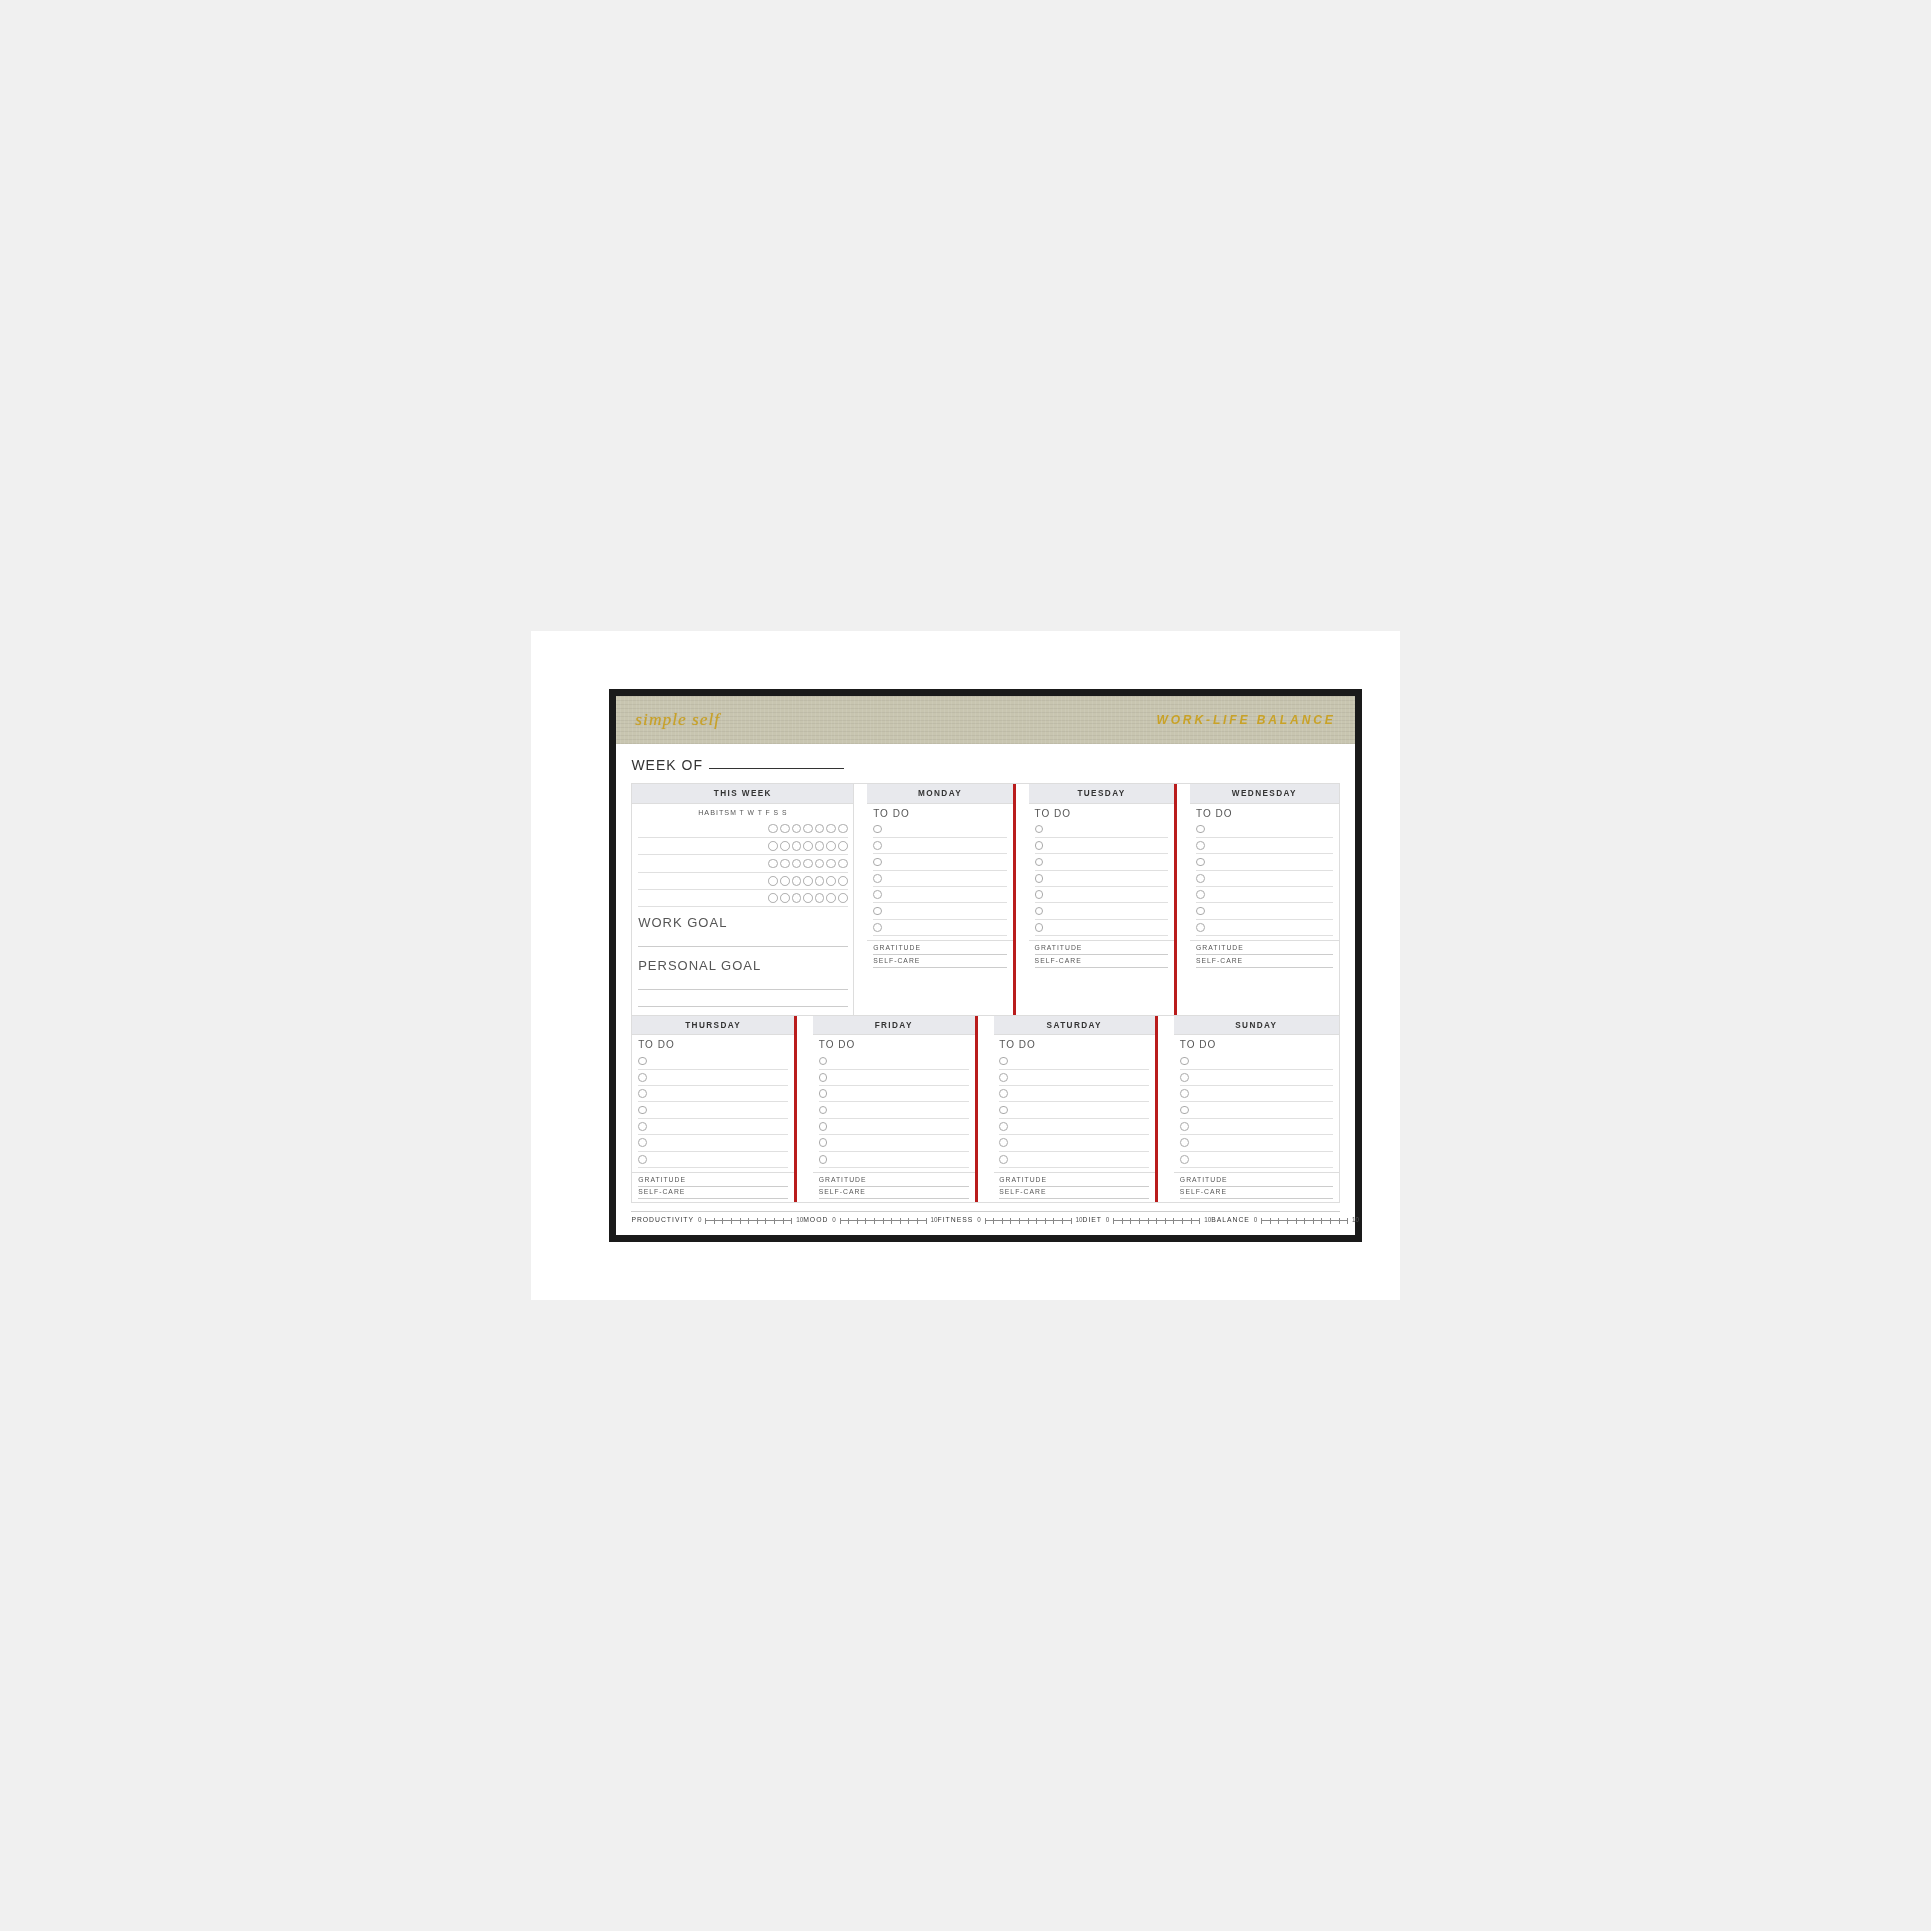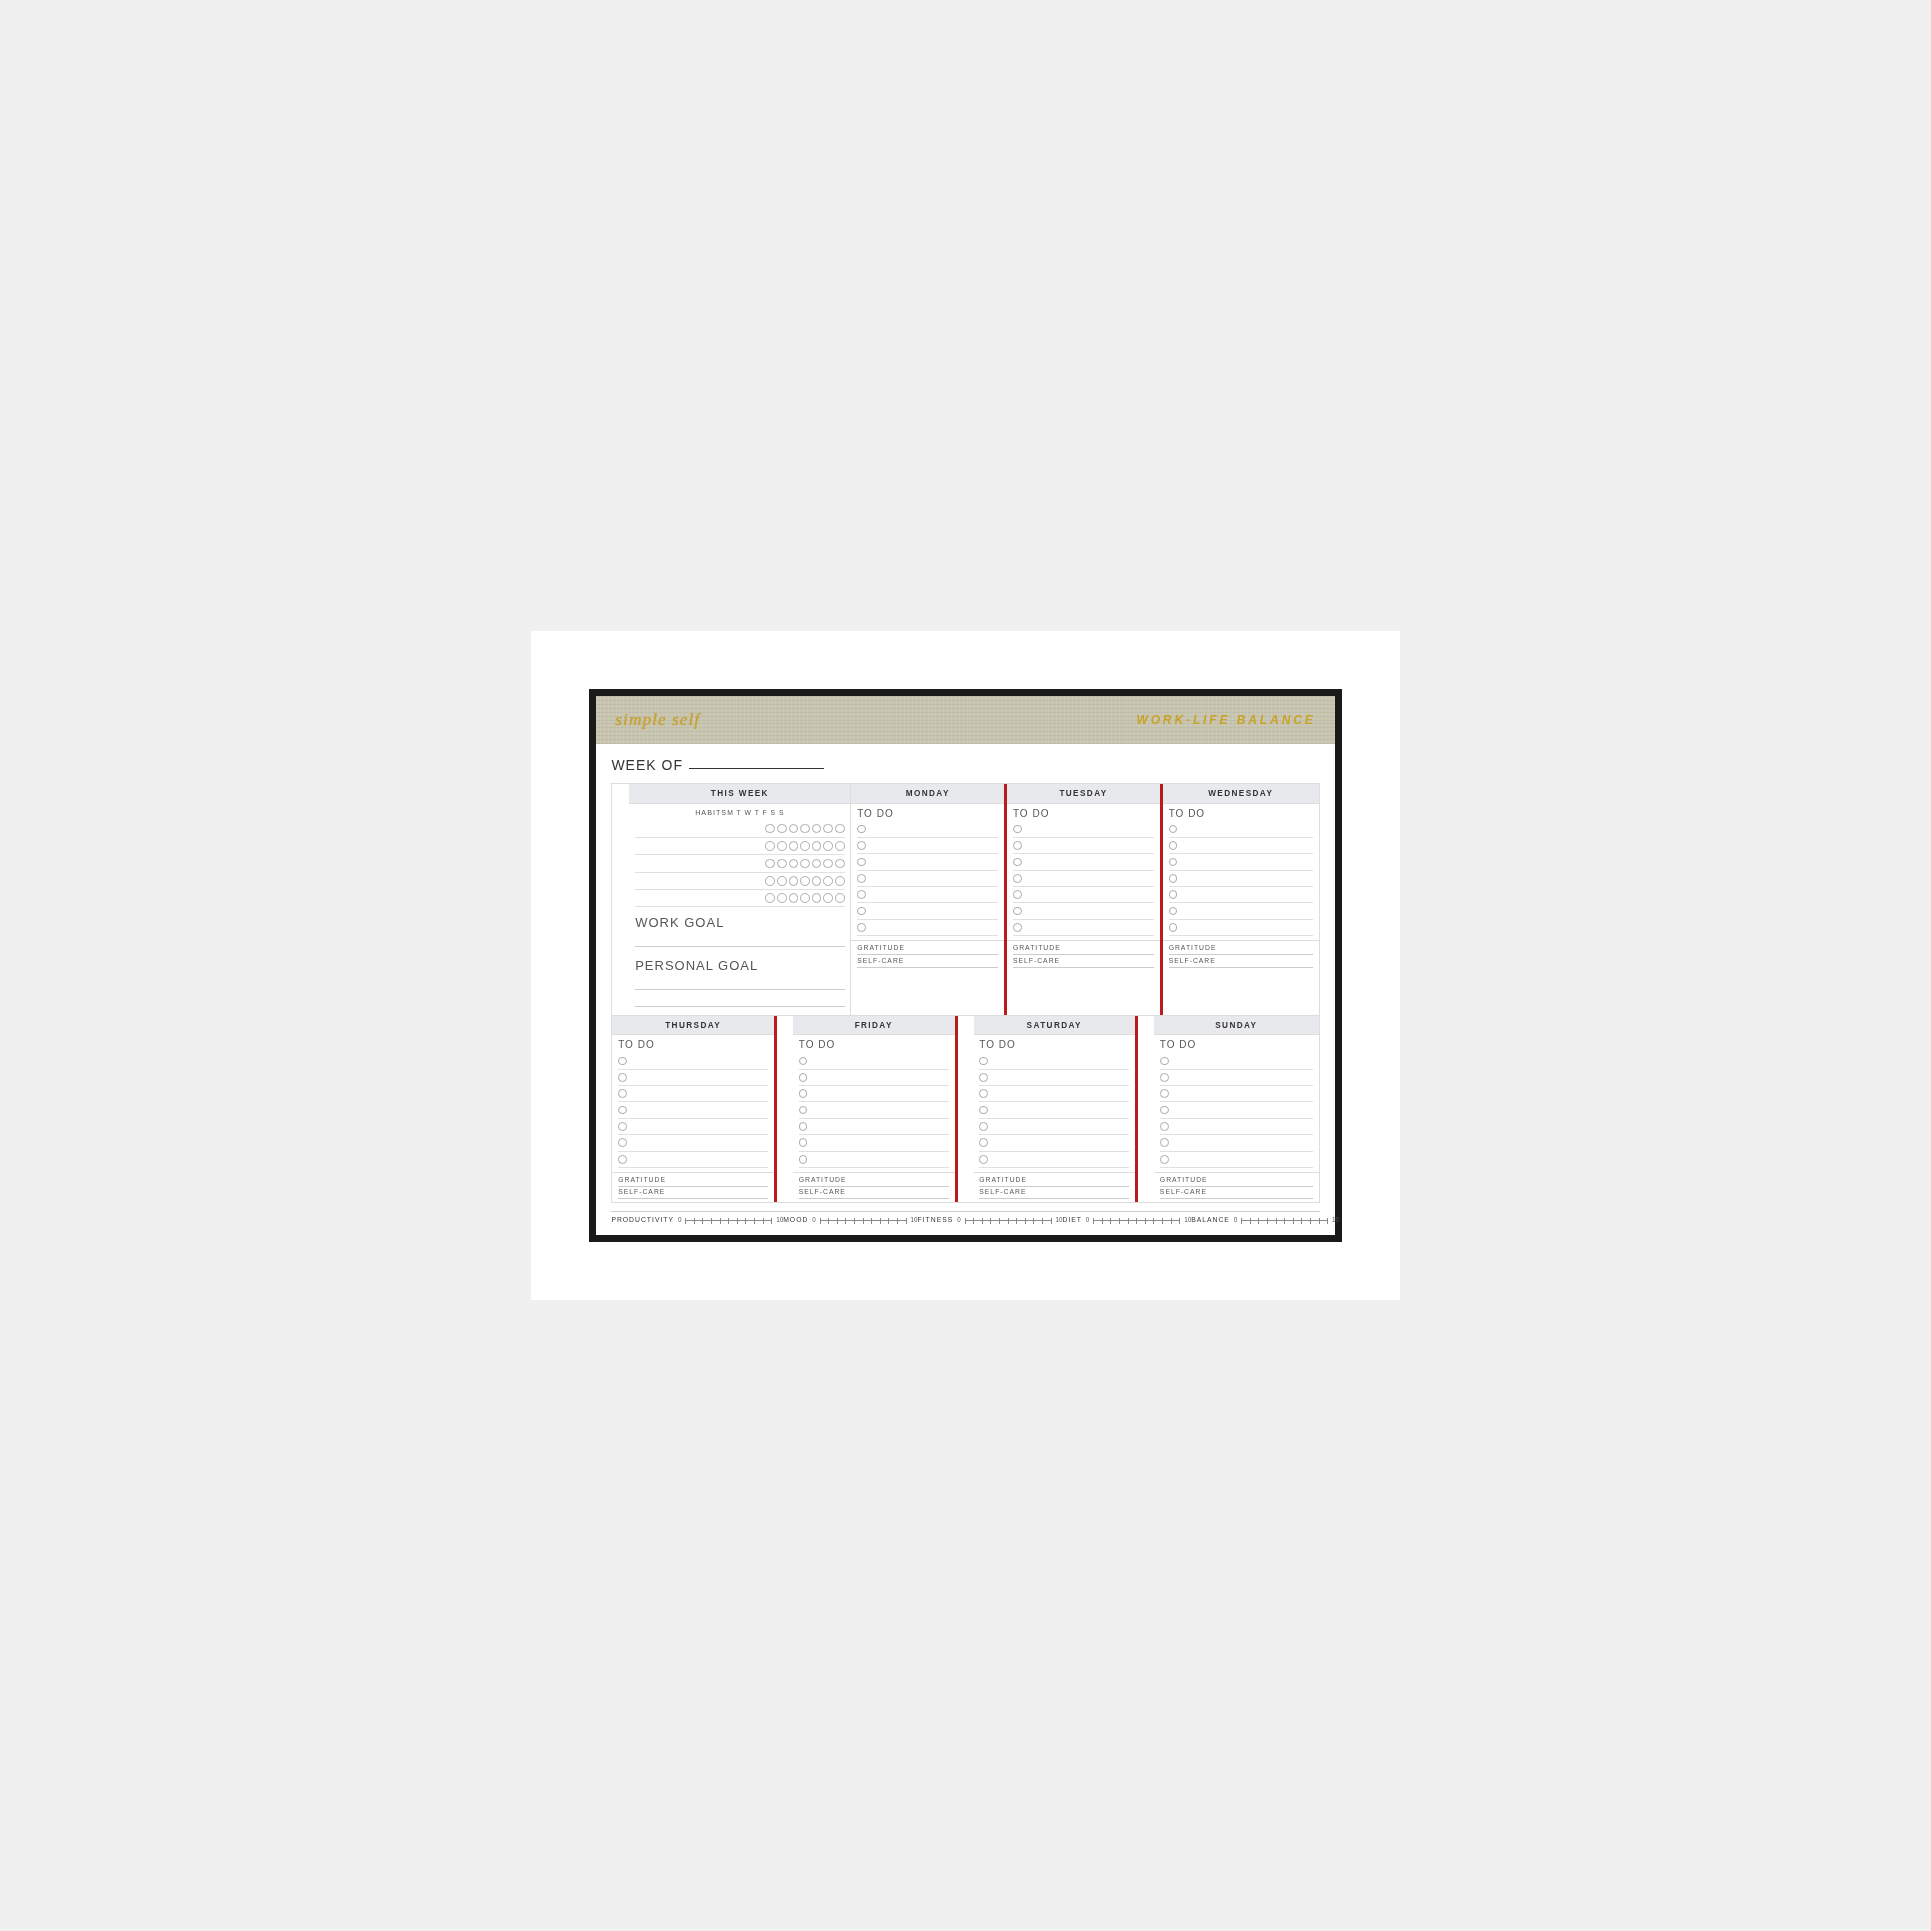--- a/index.html
+++ b/index.html
@@ -15,20 +15,21 @@
     .outer-wrapper {
       background: #fff;
       width: 869px;
       padding: 58px;
     }
 
     .planner-outer {
       border: 7.7px solid #1a1a1a;
       background: #4d7c0f;
       width: 100%;
+      margin-left: 20px;
     }
 
     
     .planner-header {
       background: #c8c5b0;
       background-image: repeating-linear-gradient(
         90deg,
         rgba(255,255,255,0.08) 0px, rgba(255,255,255,0.08) 1px,
         transparent 1px, transparent 3.9px
       ),
@@ -81,24 +82,23 @@
       width: 135px;
       display: inline-block;
       margin-left: 5.8px;
       height: 11.6px;
     }
 
     
     .top-grid {
       display: grid;
       grid-template-columns: 222px 1fr 1fr 1fr;
-      gap: 0;
+      gap: 13px;
       border: 1px solid #ddd;
       margin-bottom: 0;
-      padding-left: 17px;
     }
 
     
     .bottom-grid {
       display: grid;
       grid-template-columns: 1fr 1fr 1fr 1fr;
       gap: 16px;
       border: 1px solid #ddd;
       border-top: none;
       margin-bottom: 7.7px;

